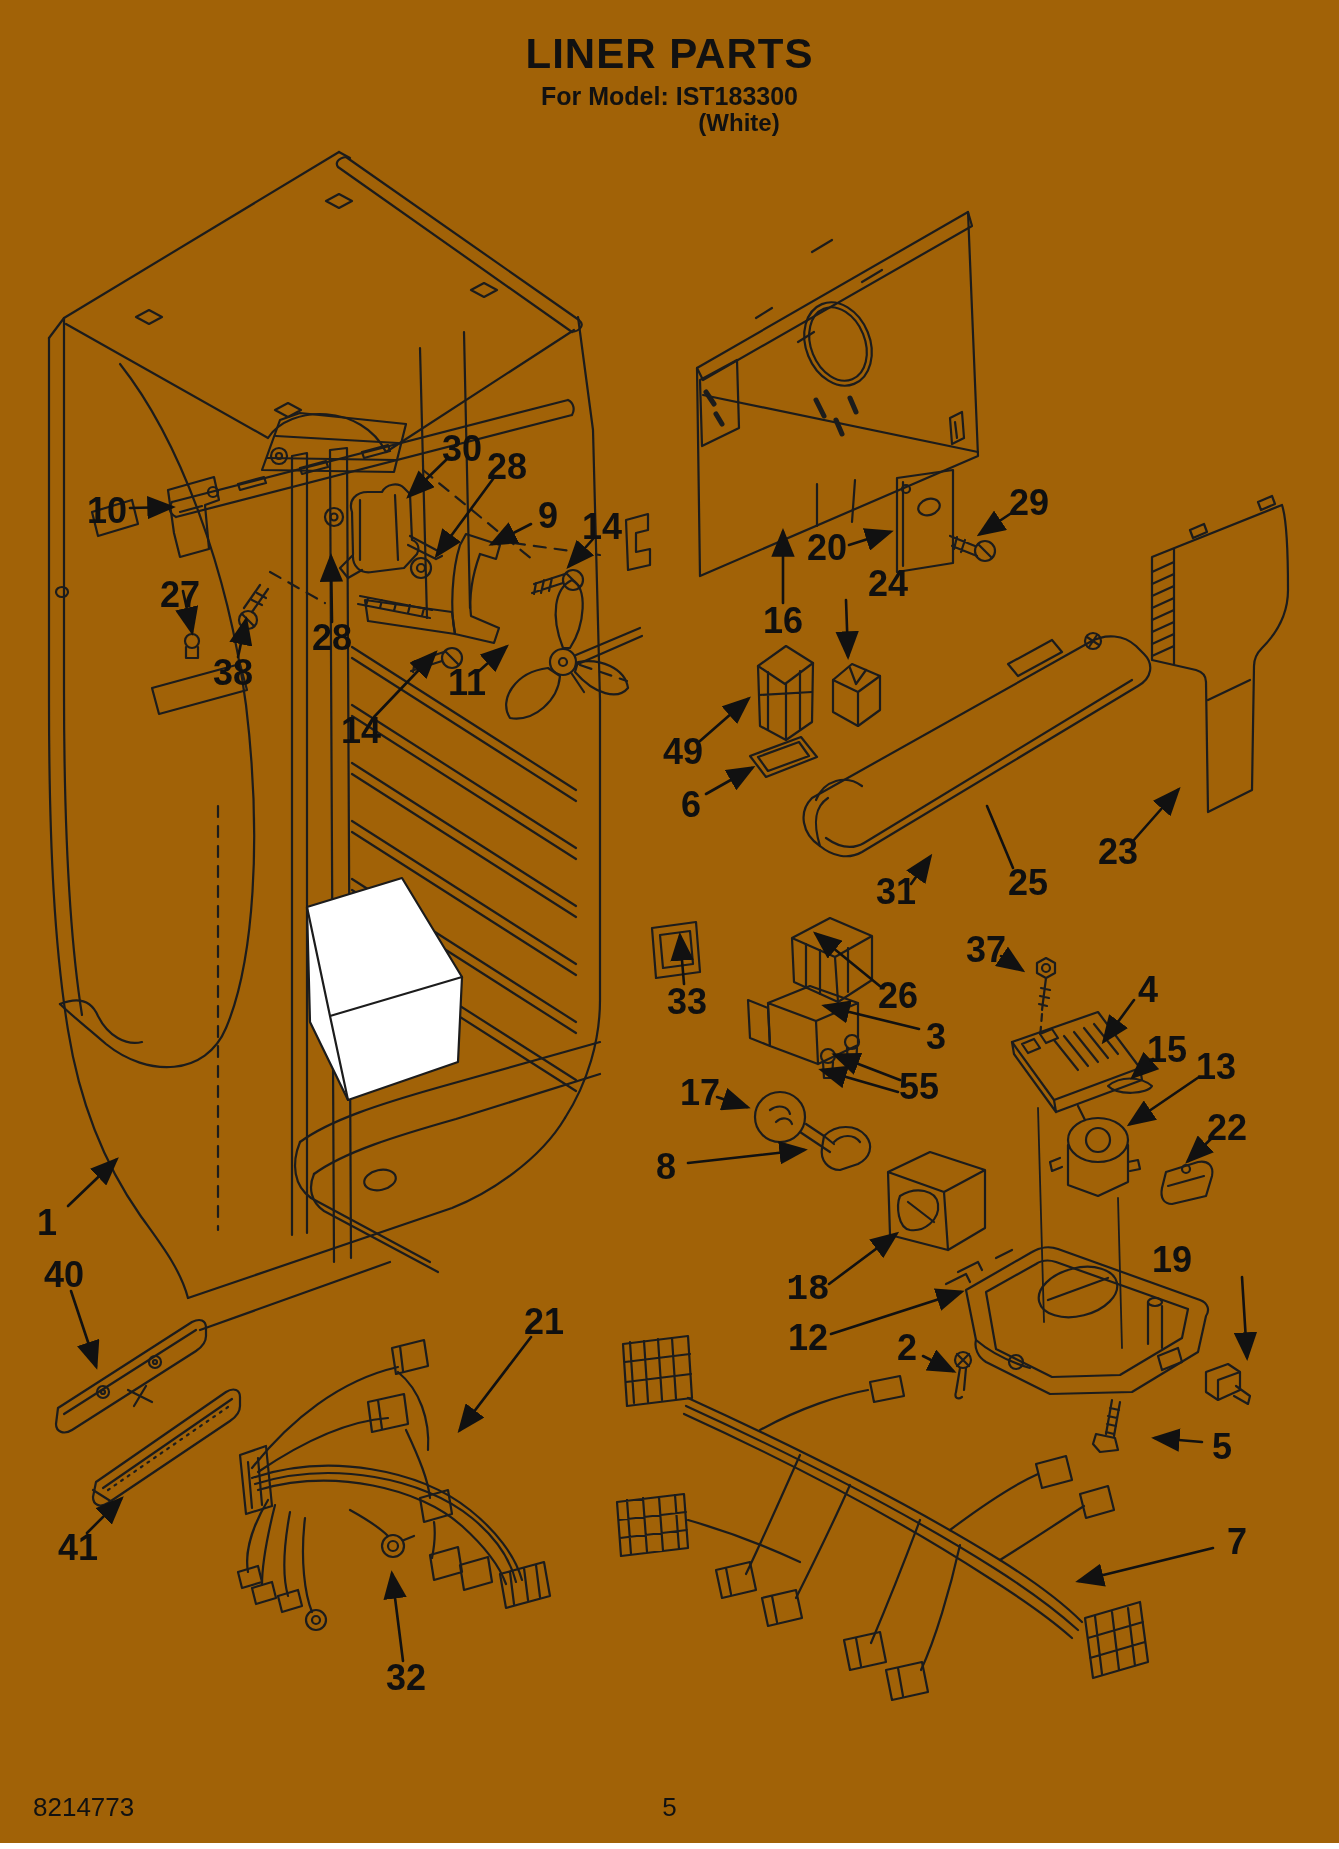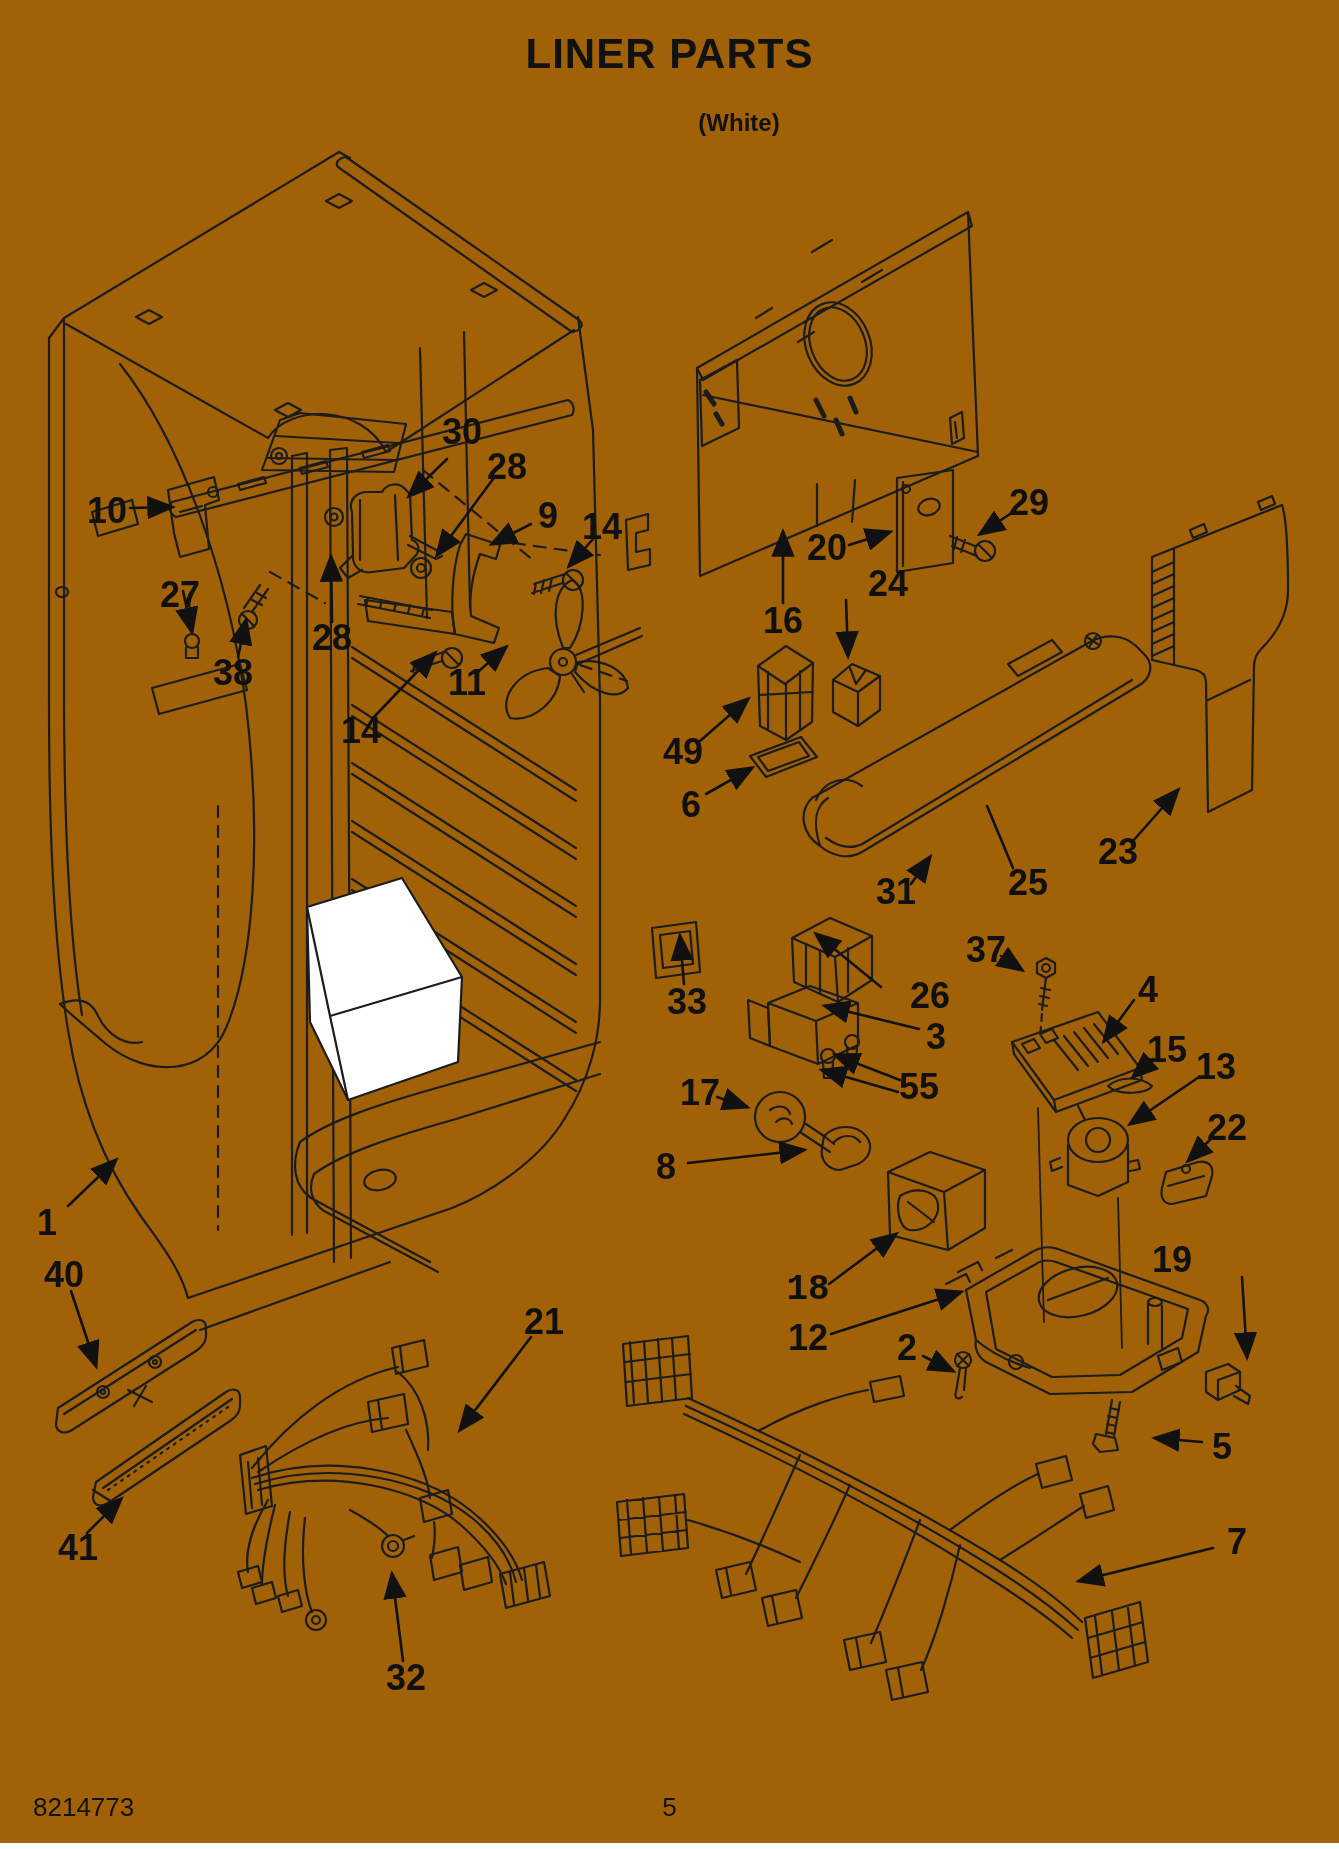--- a/index.html
+++ b/index.html
@@ -16,20 +16,24 @@
       color:#101010;white-space:nowrap;line-height:1;}
   #footer-doc{position:absolute;left:33px;top:1792px;font-size:26px;}
   #footer-page{position:absolute;left:0;right:0;top:1792px;text-align:center;font-size:26px;}
 </style>
 </head>
 <body>
 
 <div id="page">
 
   <div class="hdr" id="title">LINER PARTS</div>
+  <div class="hdr" id="subtitle">
+    <span>For Model:</span>
+    <span>IST183300</span>
+  </div>
   <div class="hdr" id="colornote">(White)</div>
 
   <div id="art-wrap">
   <svg width="1339" height="1849" viewBox="0 0 1339 1849">
     <defs>
       <marker id="ah" markerWidth="11" markerHeight="9" refX="9.5" refY="4.5" orient="auto">
         <polygon points="0,0 11,4.5 0,9" fill="#111"></polygon>
       </marker>
     </defs>
 
@@ -374,26 +378,26 @@
         <div class="co" style="left: 783px; top: 621px;">16</div>
         <div class="co" style="left: 700px; top: 1093px;">17</div>
         <div class="co" style="left: 808px; top: 1290px; font-family: Liberation Mono, monospace;">18</div>
         <div class="co" style="left: 1172px; top: 1260px;">19</div>
         <div class="co" style="left: 827px; top: 548px;">20</div>
         <div class="co" style="left: 544px; top: 1322px;">21</div>
         <div class="co" style="left: 1227px; top: 1128px;">22</div>
         <div class="co" style="left: 1118px; top: 852px;">23</div>
         <div class="co" style="left: 845px; top: 584px; margin-left: 43px;">24</div>
         <div class="co" style="left: 1028px; top: 883px;">25</div>
-        <div class="co" style="left: 898px; top: 996px; margin-left: 32px;">26</div>
+        <div class="co" style="left: 898px; top: 996px;">26</div>
         <div class="co" style="left: 180px; top: 577px; margin-top: 18px;">27</div>
         <div class="co" style="left: 507px; top: 467px;">28</div>
         <div class="co" style="left: 332px; top: 638px;">28</div>
         <div class="co" style="left: 1029px; top: 503px;">29</div>
-        <div class="co" style="left: 462px; top: 432px;">30</div>
+        <div class="co" style="left: 462px; top: 449px;">30</div>
         <div class="co" style="left: 896px; top: 892px;">31</div>
         <div class="co" style="left: 406px; top: 1678px;">32</div>
         <div class="co" style="left: 687px; top: 1002px;">33</div>
         <div class="co" style="left: 919px; top: 1087px;">55</div>
         <div class="co" style="left: 986px; top: 950px;">37</div>
         <div class="co" style="left: 233px; top: 673px;">38</div>
         <div class="co" style="left: 64px; top: 1275px;">40</div>
         <div class="co" style="left: 78px; top: 1548px;">41</div>
         <div class="co" style="left: 683px; top: 752px;">49</div>
       </div>

